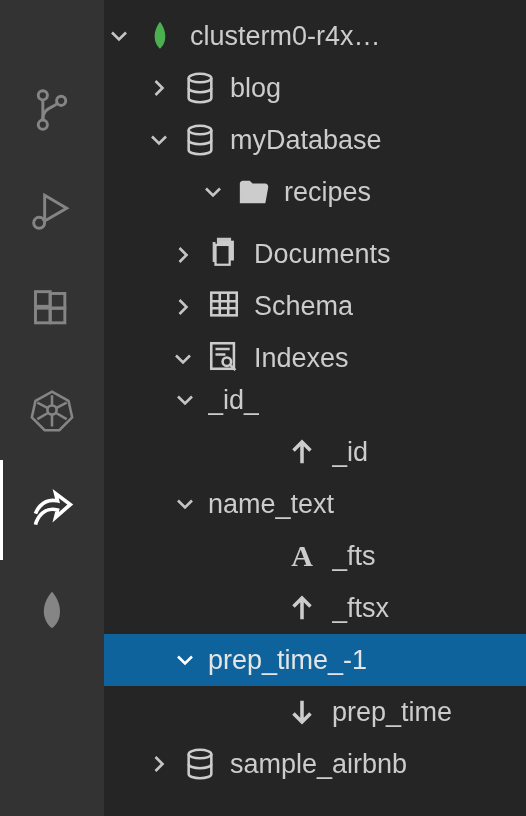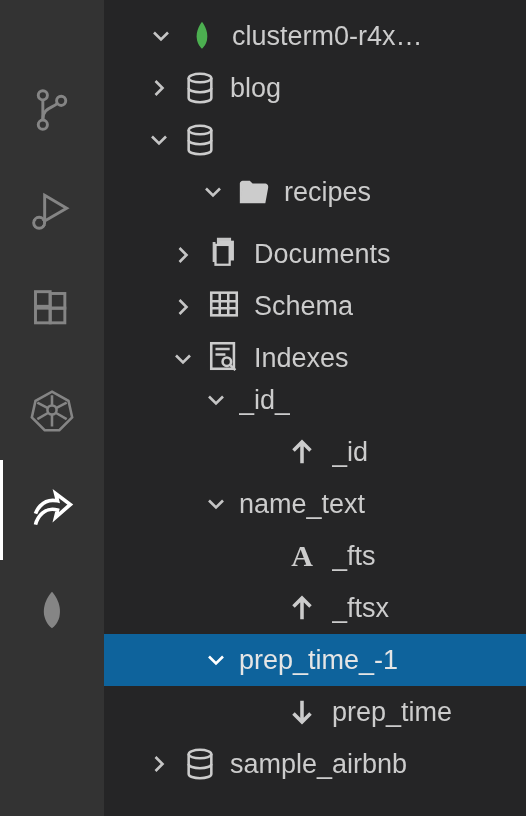--- a/index.html
+++ b/index.html
@@ -78,25 +78,25 @@
       width: 36px;
       height: 36px;
       display: flex;
       align-items: center;
       justify-content: center;
       margin-right: 12px;
       flex-shrink: 0;
     }
     .node-icon svg { width: 34px; height: 34px; }
     .node-label { overflow: hidden; text-overflow: ellipsis; }
-    .indent-0 { padding-left: 42px; }
+    .indent-0 { }
     .indent-1 { padding-left: 40px; }
     .indent-2 { padding-left: 94px; }
     .indent-3 { padding-left: 64px; align-items: flex-end; }
-    .indent-4 { padding-left: 97px; }
+    .indent-4 { padding-left: 66px; }
     .indent-5 { padding-left: 142px; }
   </style>
 </head>
 <body>
 
 <div class="activity-bar">
   <div class="activity-item" style="height:60px"></div>
   <div class="activity-item">
     <svg viewBox="0 0 24 24" fill="none" stroke="currentColor" stroke-width="1.6">
       <circle cx="7" cy="4" r="2.5"></circle>
@@ -178,20 +178,21 @@
           <path d="M4 6 L8 10 L12 6" stroke="currentColor" stroke-width="1.5" fill="none"></path>
         </svg>
       </span>
     <span class="node-icon">
         <svg viewBox="0 0 24 24" fill="none" stroke="#cccccc" stroke-width="1.8">
           <ellipse cx="12" cy="5" rx="8" ry="3"></ellipse>
           <path d="M4 5 V19 C4 20.7 7.6 22 12 22 C16.4 22 20 20.7 20 19 V5"></path>
           <path d="M4 12 C4 13.7 7.6 15 12 15 C16.4 15 20 13.7 20 12"></path>
         </svg>
       </span>
+    <span class="node-label">myDatabase</span>
   </div>
 
   <div class="tree-row indent-2">
     <span class="chevron">
         <svg viewBox="0 0 16 16">
           <path d="M4 6 L8 10 L12 6" stroke="currentColor" stroke-width="1.5" fill="none"></path>
         </svg>
       </span>
     <span class="node-icon">
         <svg viewBox="0 0 24 24" fill="#cccccc">

